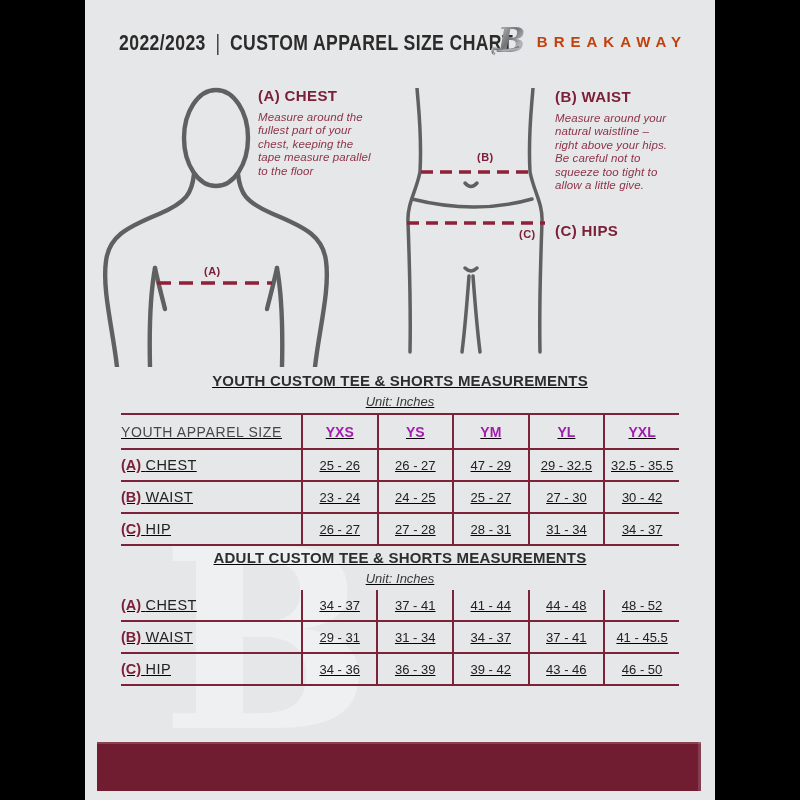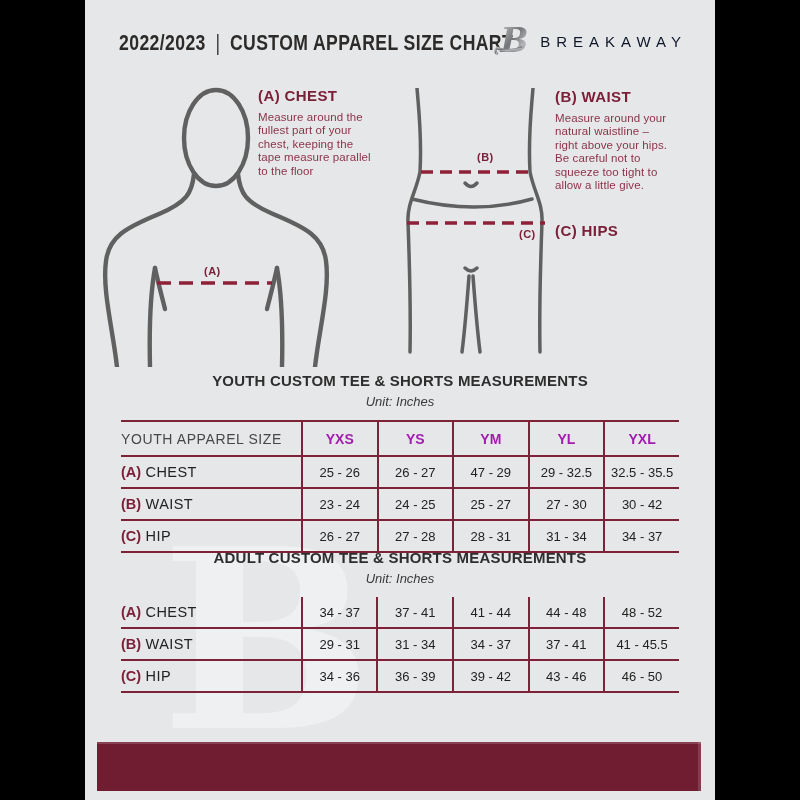--- a/index.html
+++ b/index.html
@@ -5,36 +5,36 @@
   html,body{margin:0;padding:0;background:#000;}
   .canvas{position:relative;width:800px;height:800px;background:#000;overflow:hidden;
           font-family:"Liberation Sans",sans-serif;}
   .page{position:absolute;left:85px;top:0;width:630px;height:800px;background:#e6e7e8;overflow:hidden;}
 
   
   .header-title{position:absolute;left:34px;top:30px;font-size:22px;font-weight:700;color:#2c2b2a;
                 white-space:nowrap;transform:scaleX(0.8);transform-origin:left center;letter-spacing:.5px;}
   .header-title .divider{font-weight:400;color:#3a3a3a;padding:0 12px;}
   .brand{position:absolute;right:34px;top:20px;display:flex;align-items:center;gap:9px;}
-  .brand-name{font-size:15px;font-weight:400;letter-spacing:6px;color:#0f172a;margin-right:-6px;}
+  .brand-name{font-size:15px;font-weight:700;letter-spacing:6px;color:#c2410c;margin-right:-6px;}
 
   
   .diagrams{position:absolute;left:0;top:75px;width:630px;height:297px;}
   .fig{position:absolute;}
   .tag{position:absolute;font-size:11px;font-weight:700;color:#7b2038;letter-spacing:.5px;}
   .guide{position:absolute;}
   .guide-heading{font-size:15px;font-weight:700;color:#7b2038;letter-spacing:.4px;margin:0 0 7px 0;}
-  .guide-body{font-size:11.5px;color:#8d3349;line-height:13.4px;white-space:pre-line;
+  .guide-body{font-size:11.5px;font-style:italic;color:#8d3349;line-height:13.4px;white-space:pre-line;
               letter-spacing:.1px;}
 
   
-  .section{position:absolute;left:0;width:630px;text-align:center;z-index:2;}
+  .section{position:absolute;left:0;width:630px;text-align:center;z-index:2;text-decoration:underline;}
   .tbl-title{font-size:15px;font-weight:700;color:#2e2e2e;letter-spacing:.2px;line-height:18px;}
   .tbl-unit{font-size:13px;font-style:italic;color:#3a3a3a;line-height:16px;margin-top:4px;}
-  table.size-table{border-collapse:collapse;width:558px;margin:10px auto 0 auto;background:transparent;}
+  table.size-table{border-collapse:collapse;width:558px;margin:3px auto 0 auto;background:transparent;}
   table.size-table td{padding:0;}
   tr.head-row td{height:33px;border-top:2px solid #7d2339;border-bottom:2px solid #7d2339;}
   tr.data-row td{height:30px;border-bottom:2px solid #7d2339;}
   td.label-col{width:183px;text-align:left;padding-left:13px;}
   td.size-col{width:75px;text-align:center;border-left:2px solid #7d2339;font-weight:700;
               font-size:14px;color:#a21caf;}
   td.val-col{width:75px;text-align:center;border-left:2px solid #7d2339;font-size:13px;color:#222;}
   .size-label-head{font-size:14px;color:#474747;letter-spacing:.6px;}
   .row-pfx{font-weight:700;color:#7b2038;font-size:14.5px;}
   .row-name{font-size:14.5px;color:#222;letter-spacing:.4px;}

